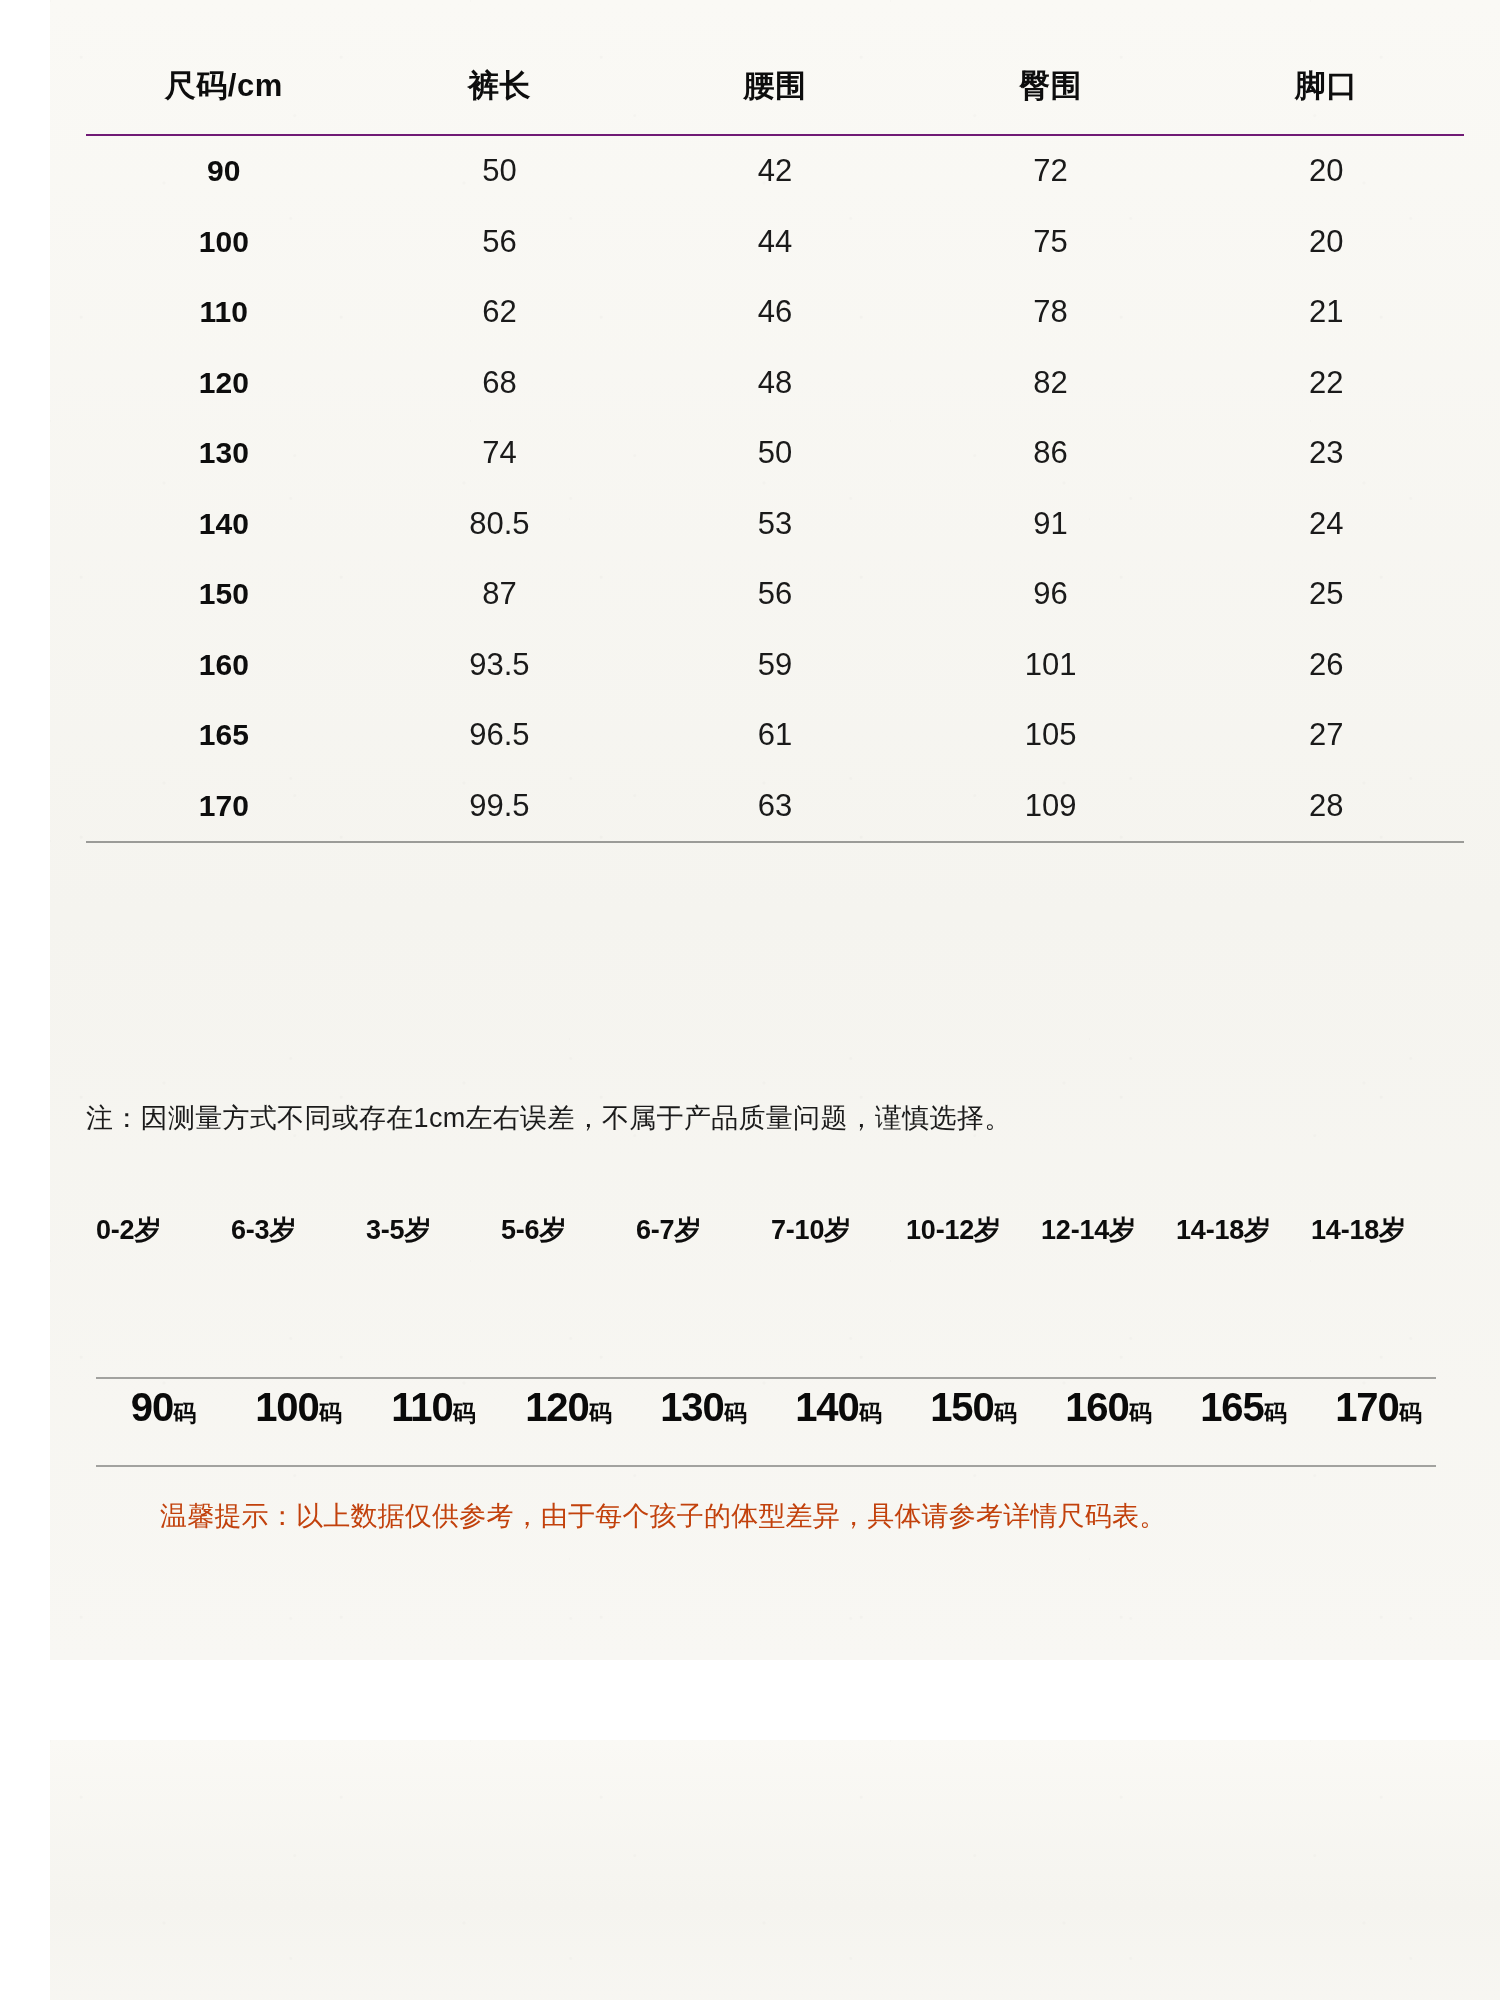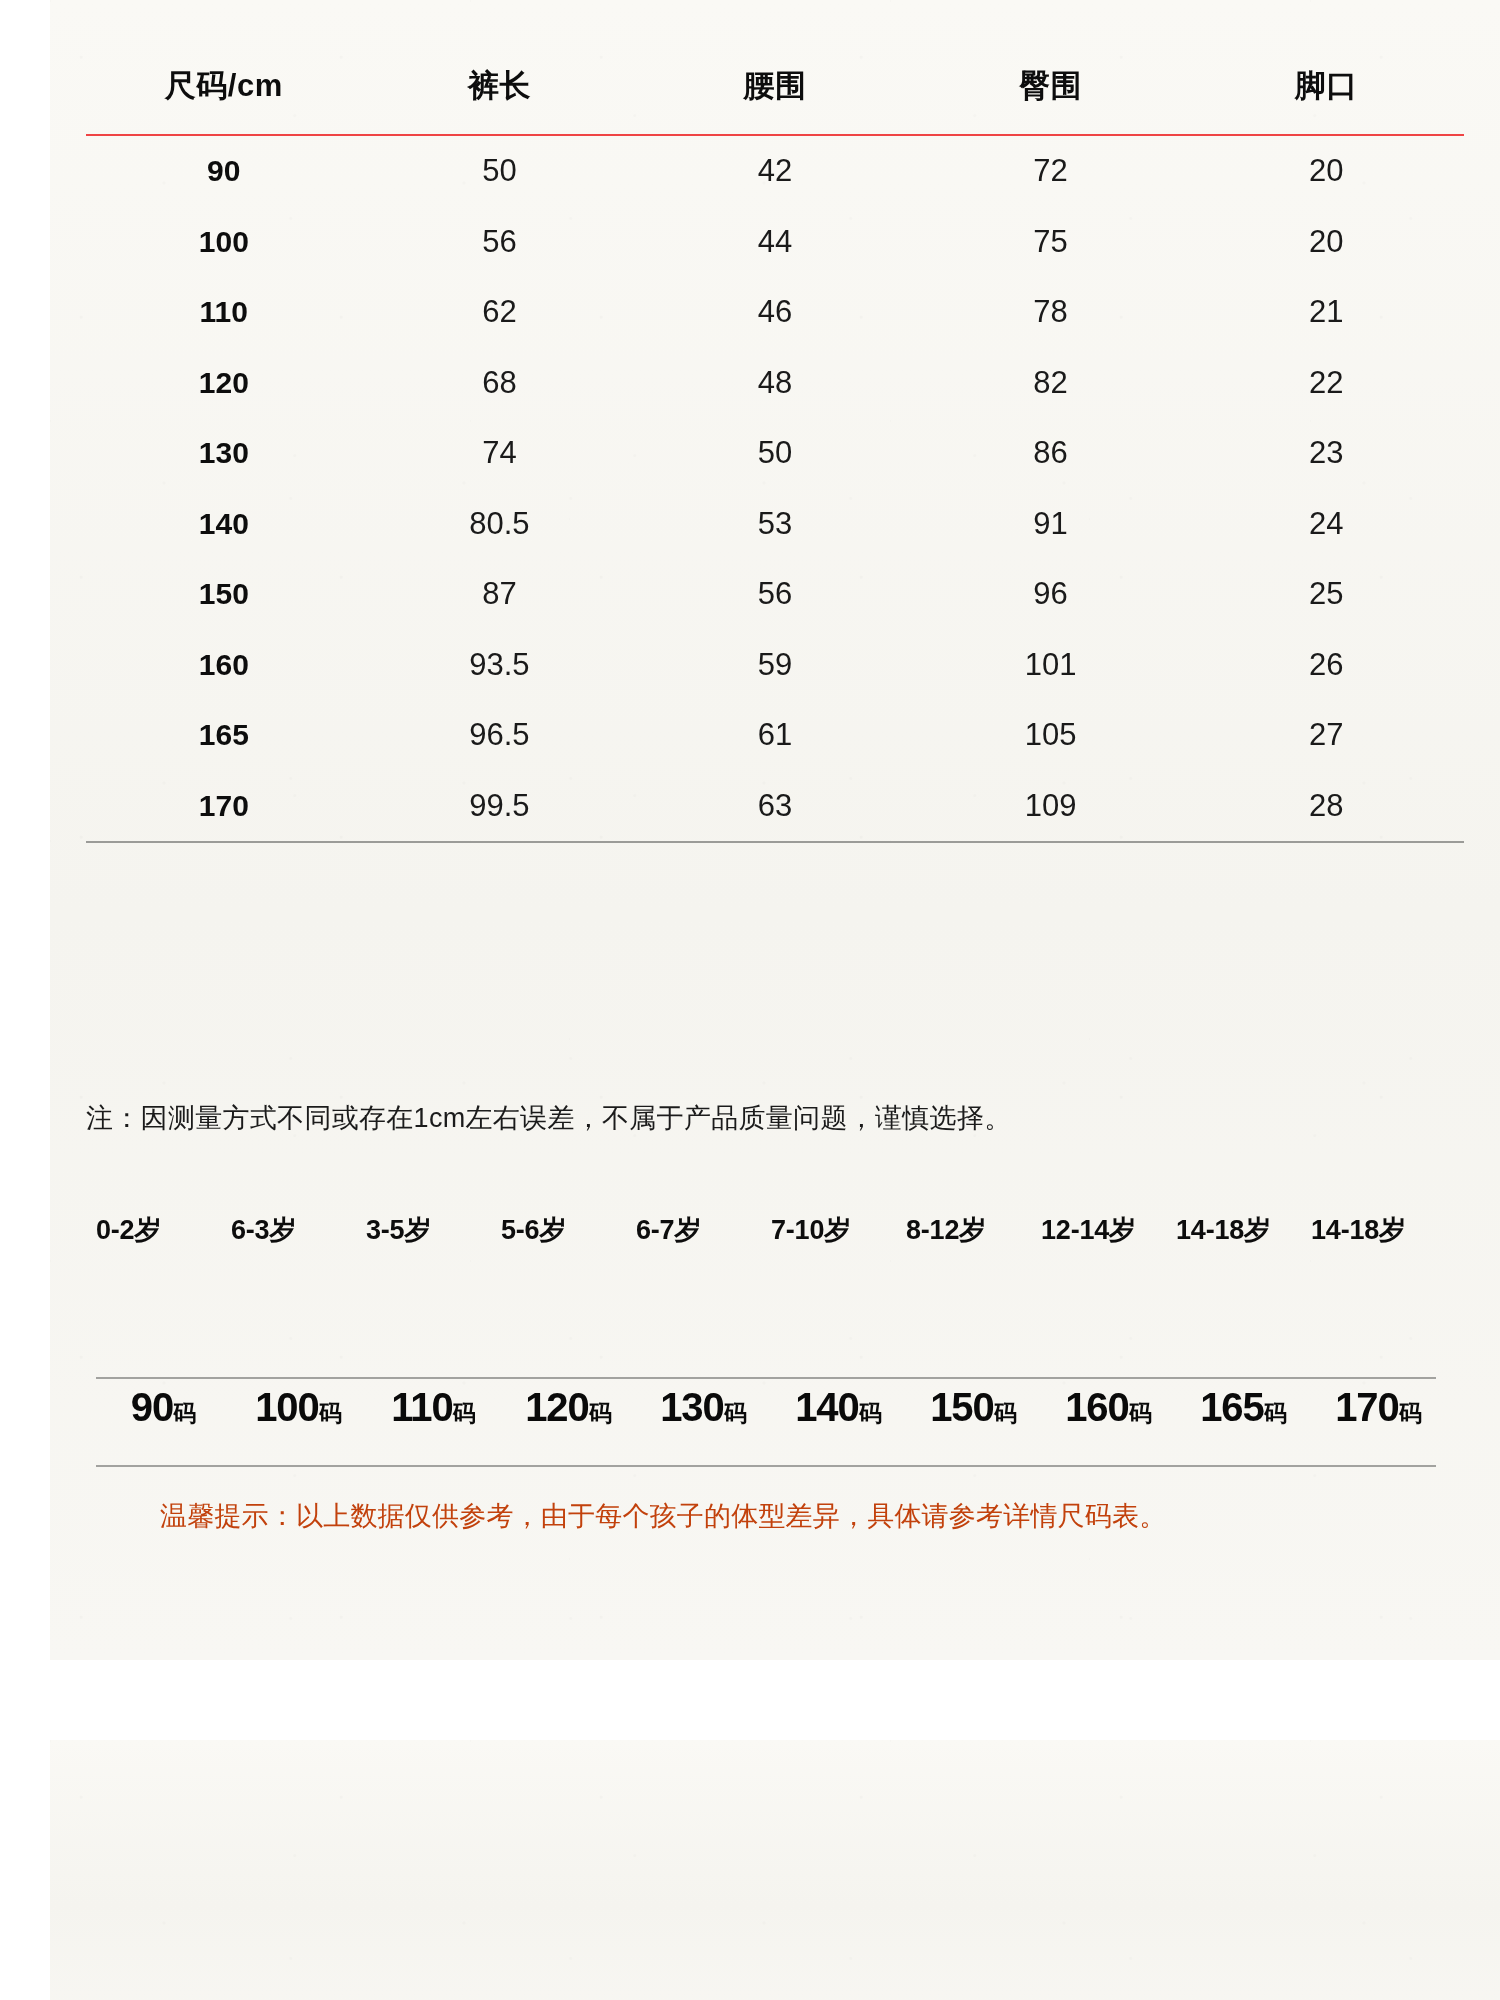--- a/index.html
+++ b/index.html
@@ -50,21 +50,21 @@
     font-weight:normal;
   }
   .size-table th{
     font-size:31px;
     font-weight:bold;
     letter-spacing:.5px;
     color:#0d0d0d;
     height:96px;
     vertical-align:middle;
   }
-  .size-table thead tr{border-bottom:2px solid #ef4444;}
+  .size-table thead tr{border-bottom:2px solid #701a75;}
   .size-table tbody tr td{
     height:70.5px;
     font-size:31px;
     color:#1a1a1a;
   }
   .size-table tbody tr td:first-child{
     font-weight:bold;
     font-size:30px;
     color:#0d0d0d;
   }
@@ -248,21 +248,21 @@
   <div class="note">注：因测量方式不同或存在1cm左右误差，不属于产品质量问题，谨慎选择。</div>
 
   <div class="age-block">
     <div class="age-grid row-age">
       <div class="cell">0-2岁</div>
       <div class="cell">6-3岁</div>
       <div class="cell">3-5岁</div>
       <div class="cell">5-6岁</div>
       <div class="cell">6-7岁</div>
       <div class="cell">7-10岁</div>
-      <div class="cell">8-12岁</div>
+      <div class="cell">10-12岁</div>
       <div class="cell">12-14岁</div>
       <div class="cell">14-18岁</div>
       <div class="cell">14-18岁</div>
     </div>
   </div>
 
   <div class="divider" id="divider-top"></div>
 
   <div class="code-row">
     <div class="code-cell"><span>90</span><span class="unit">码</span></div>

